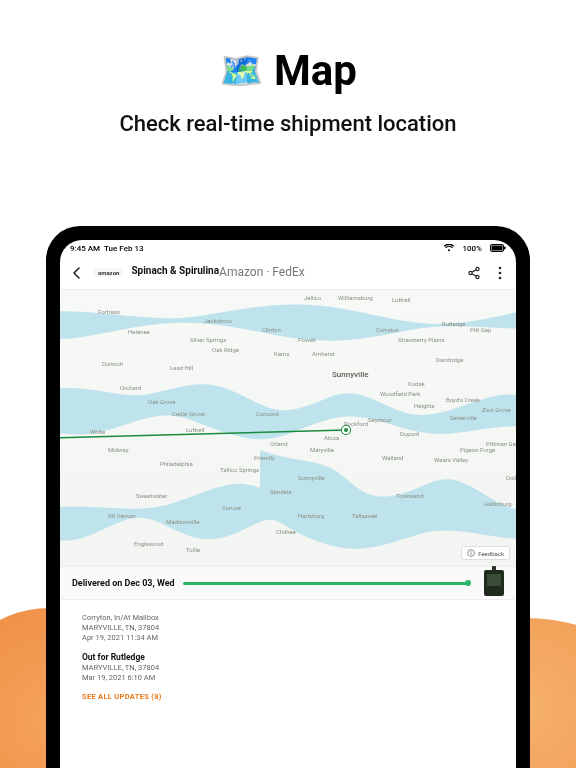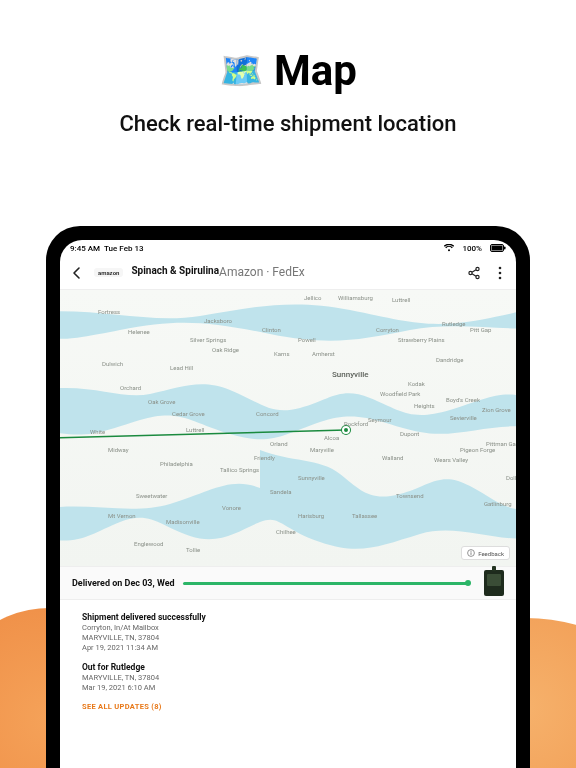--- a/index.html
+++ b/index.html
@@ -215,21 +215,20 @@
     <div class="progress-row">
       <span class="progress-title">Delivered on Dec 03, Wed</span>
       <div class="progress-bar-wrap">
             <div class="progress-bar"></div>
           </div>
       <div class="thumb"></div>
     </div>
 
     <div class="updates">
       <div class="upd">
-        <div class="h">Shipment delivered successfully</div>
         <div class="d">Corryton, In/At Mailbox</div>
         <div class="d">MARYVILLE, TN, 37804</div>
         <div class="d">Apr 19, 2021  11:34 AM</div>
       </div>
       <div class="upd">
         <div class="h">Out for Rutledge</div>
         <div class="d">MARYVILLE, TN, 37804</div>
         <div class="d">Mar 19, 2021  6:10 AM</div>
       </div>
       <div class="see-all">SEE ALL UPDATES (8)</div>

